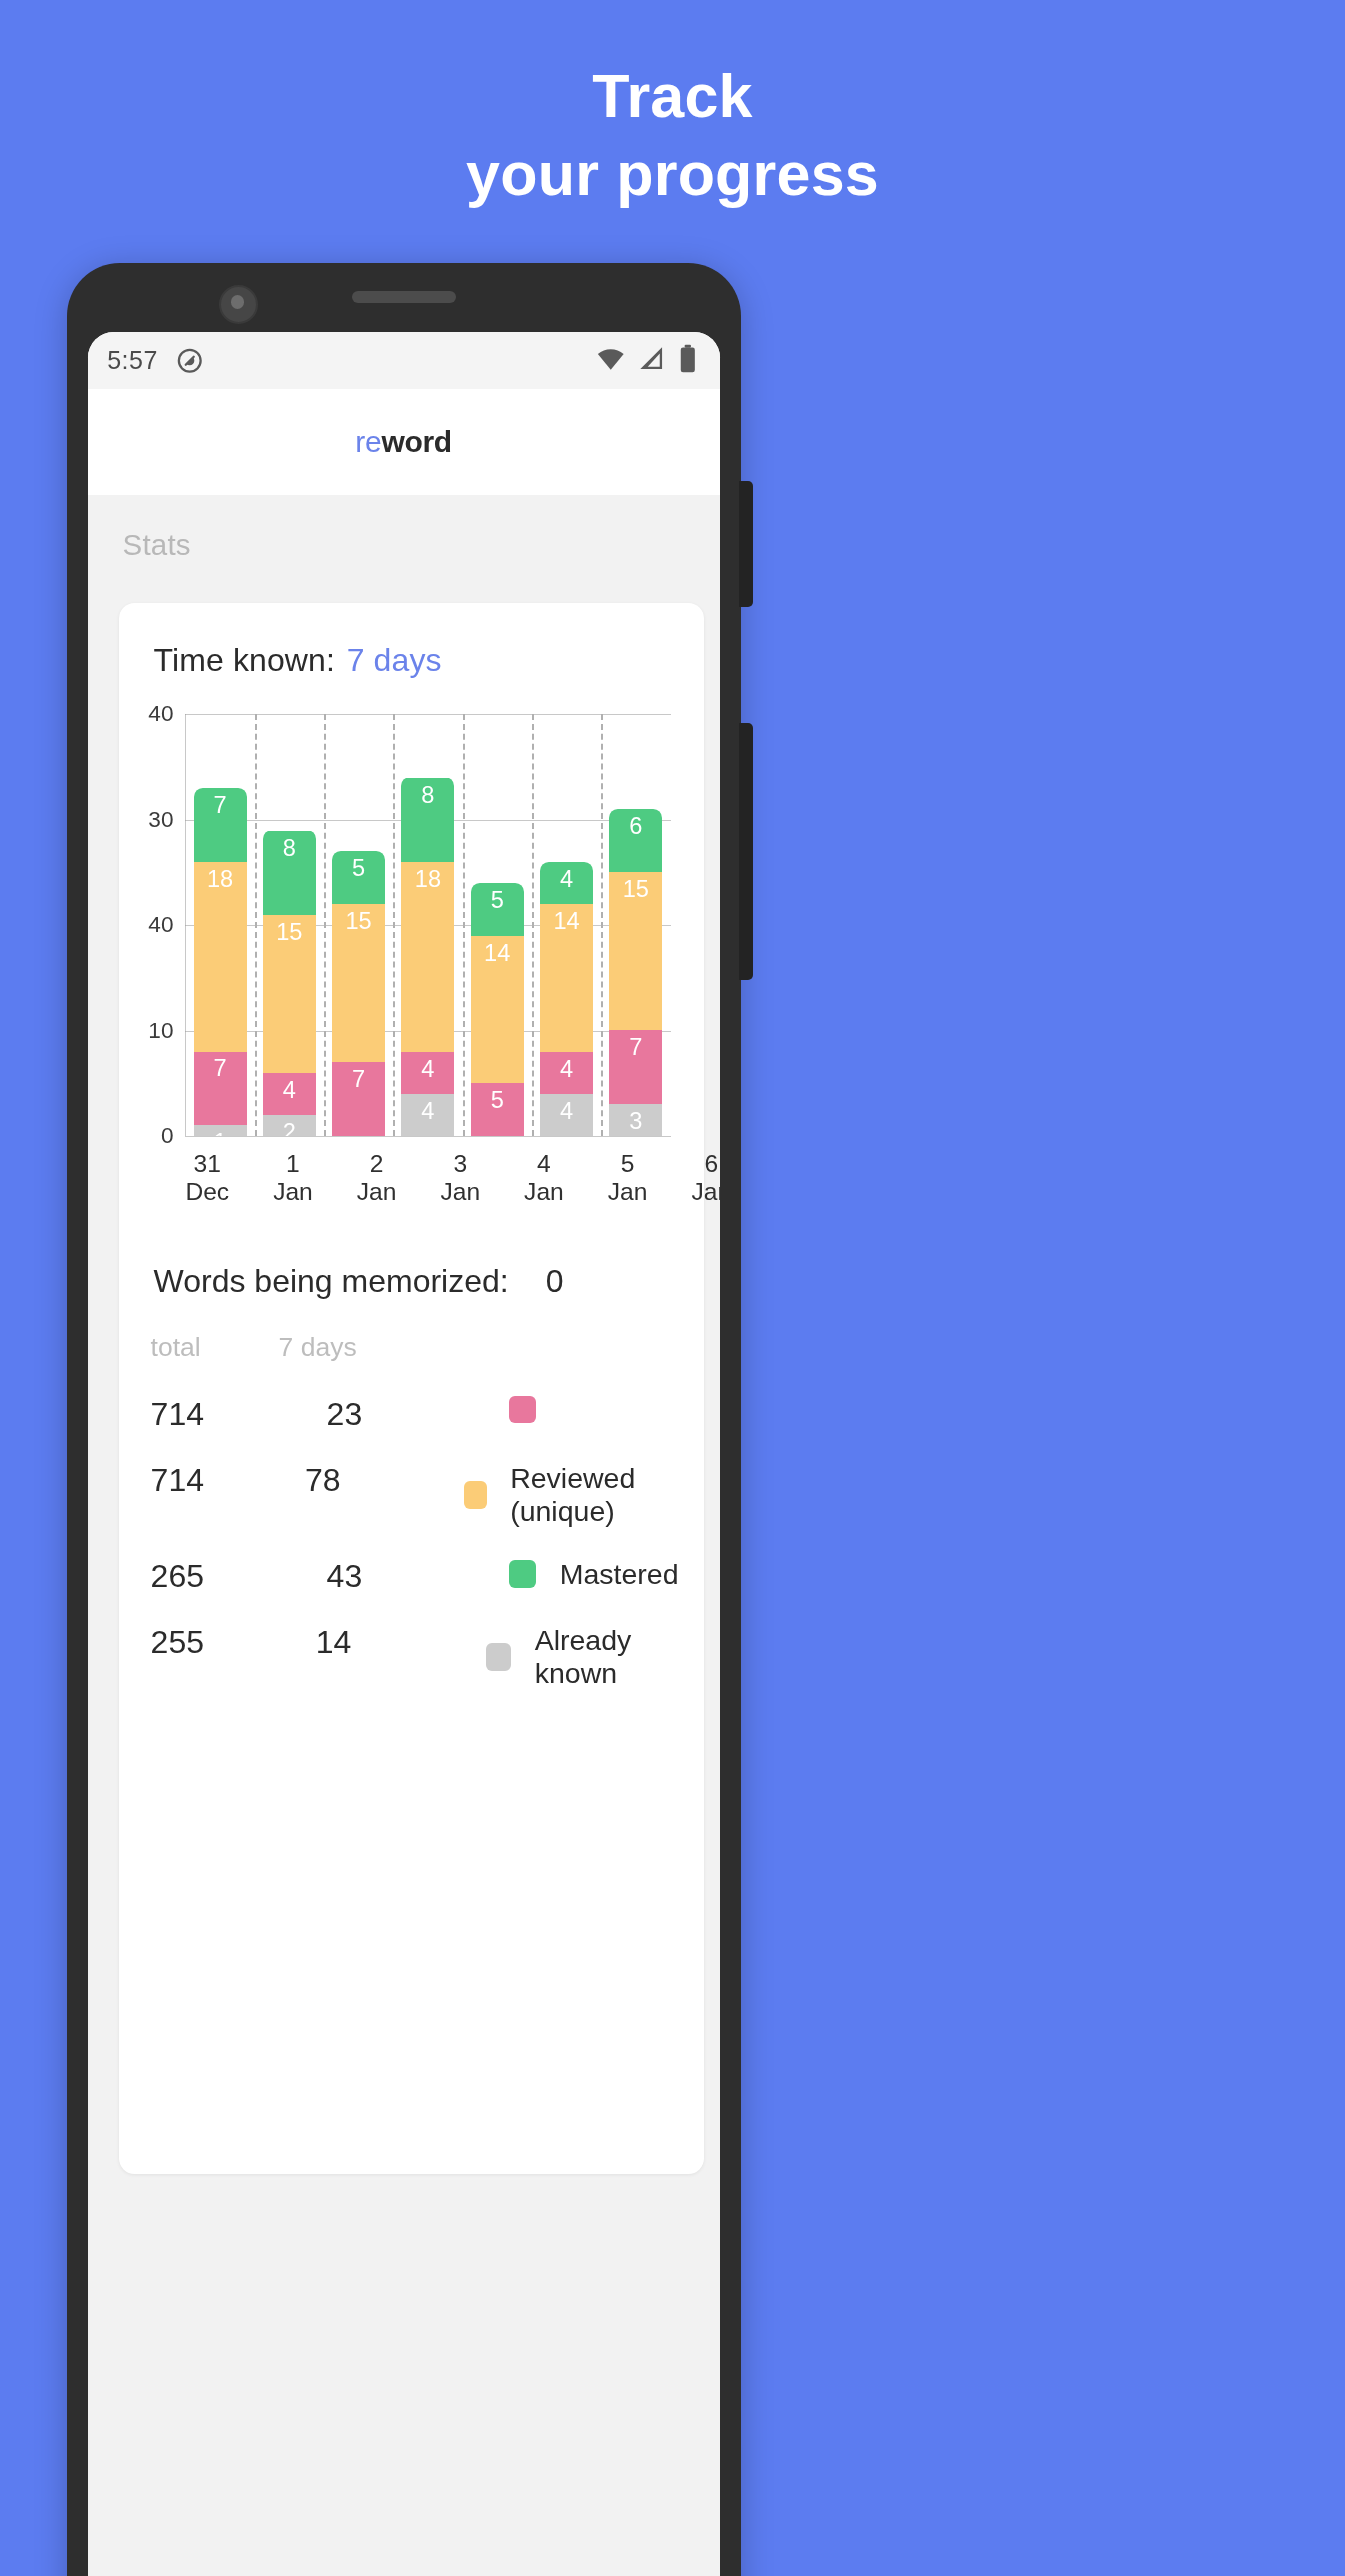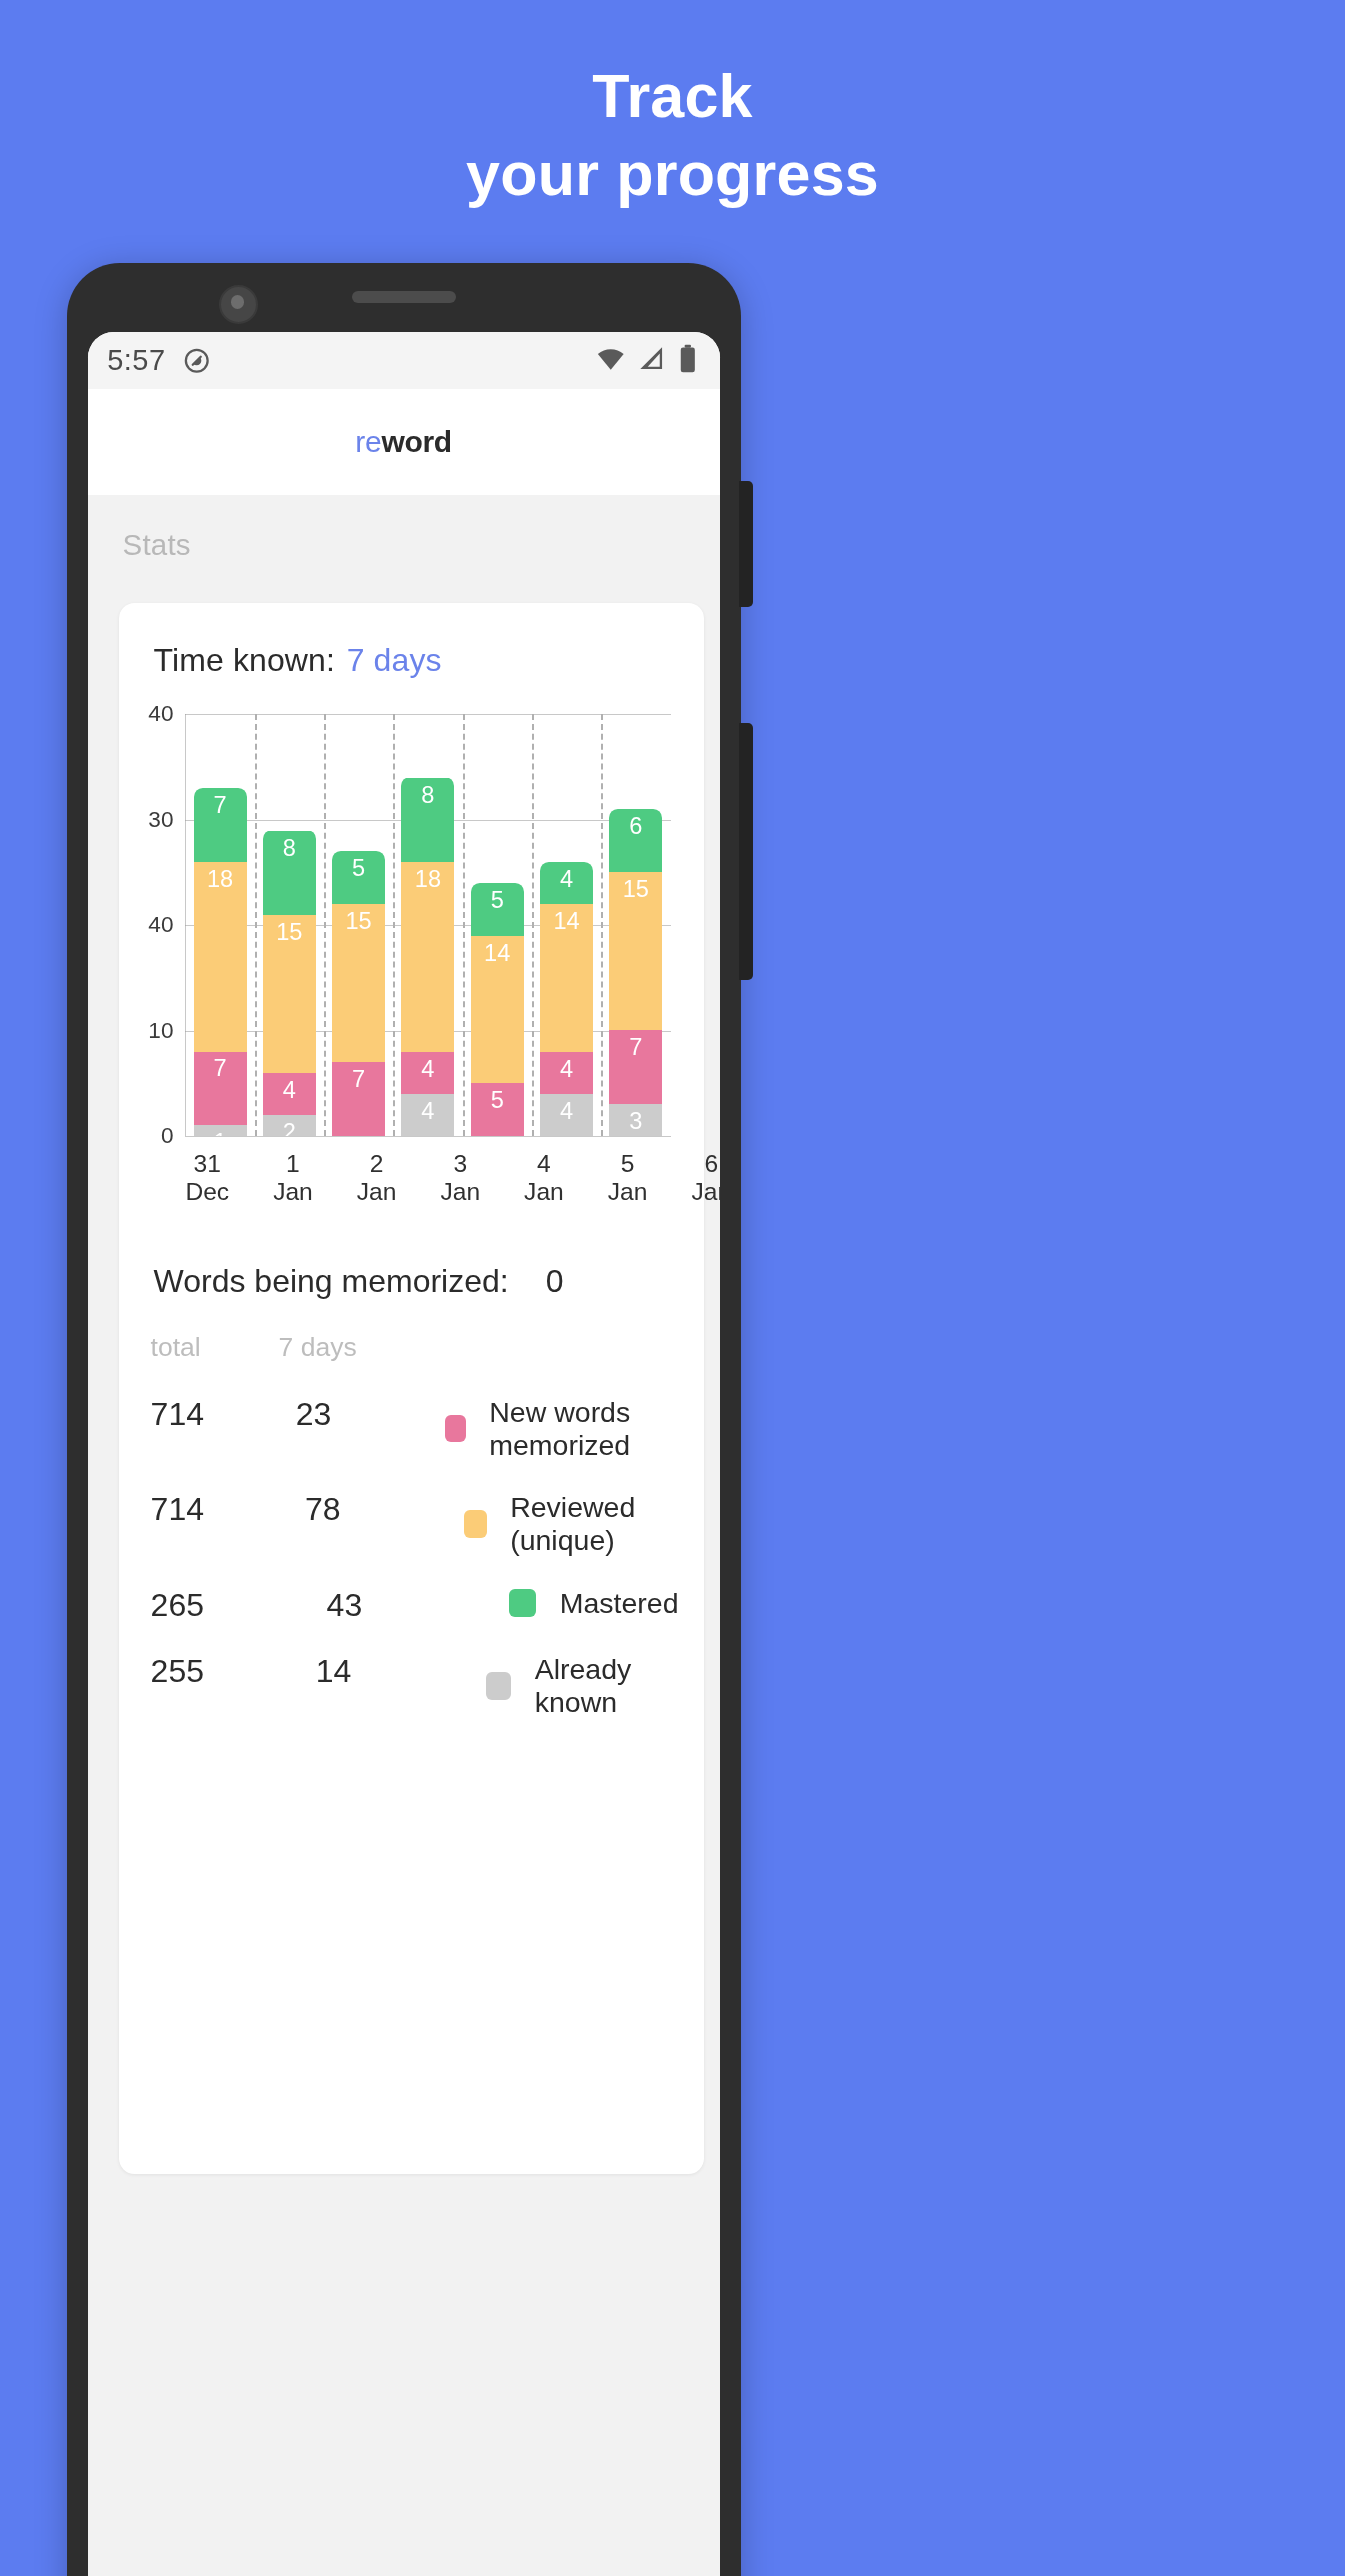--- a/index.html
+++ b/index.html
@@ -96,21 +96,21 @@
 
   
   .statusbar {
     height: 57px;
     background: #f4f4f4;
     display: flex;
     align-items: center;
     padding: 0 21.6px 0 19.6px;
   }
   .status-time {
-    font-size: 29px;
+    font-size: 25px;
     color: #4a4a4a;
     letter-spacing: 0.5px;
   }
   .status-dnd {
     margin-left: 17.7px;
     width: 27.5px; height: 27.5px;
   }
   .status-right {
     margin-left: auto;
     display: flex;
@@ -533,21 +533,20 @@
           <div class="stats-head">
             <span class="col-total">total</span>
             <span class="col-period">7 days</span>
           </div>
           <div class="stats-rows">
               <div class="stats-row">
                 <span class="num col-total">714</span>
                 <span class="num col-period">23</span>
                 <span class="legend-cell">
                   <span class="swatch" style="background: rgb(232, 119, 157);"></span>
-                  <span class="label">New words memorized</span>
                 </span>
               </div>
               <div class="stats-row">
                 <span class="num col-total">714</span>
                 <span class="num col-period">78</span>
                 <span class="legend-cell">
                   <span class="swatch" style="background: rgb(251, 204, 119);"></span>
                   <span class="label">Reviewed (unique)</span>
                 </span>
               </div>

